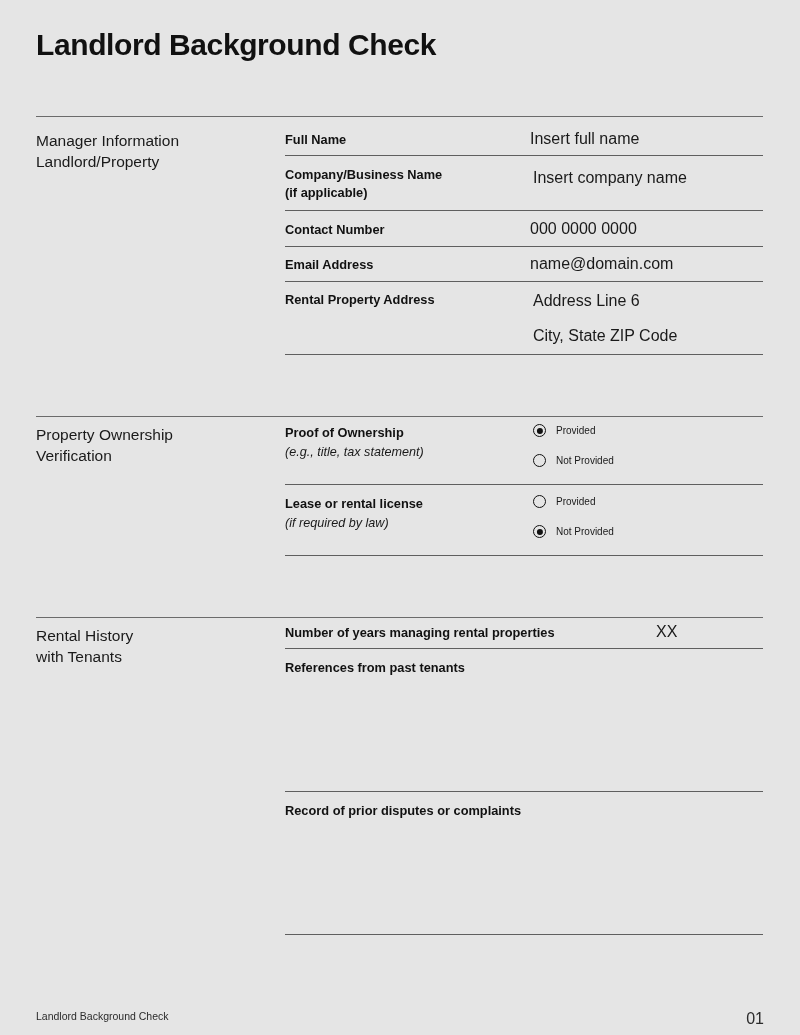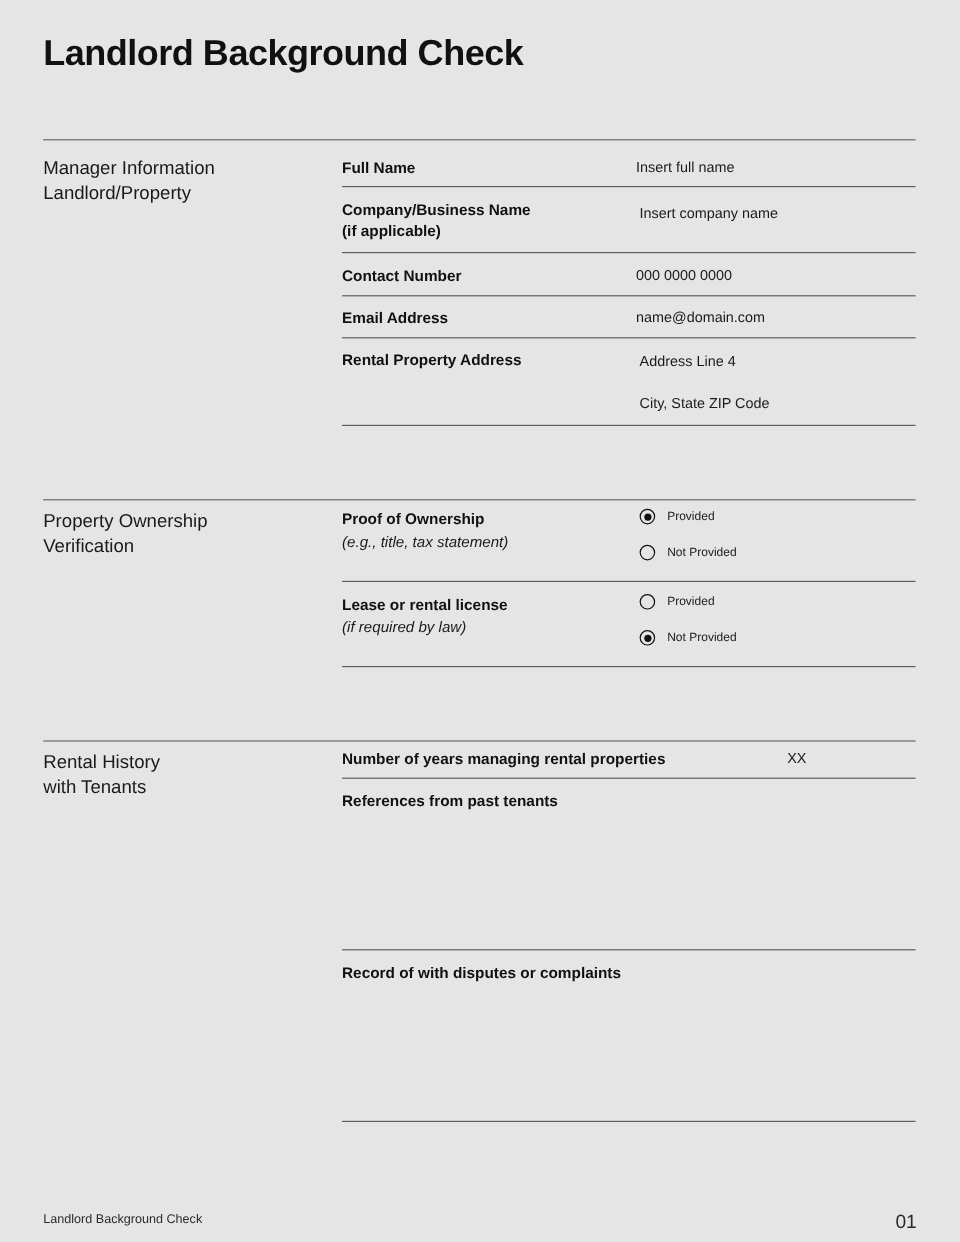--- a/index.html
+++ b/index.html
@@ -77,21 +77,21 @@
     font-weight: 400;
     font-style: italic;
     line-height: 18px;
     color: #1a1a1a;
     white-space: nowrap;
   }
 
   
   .field-value {
     position: absolute;
-    font-size: 12px;
+    font-size: 16px;
     font-weight: 400;
     line-height: 18px;
     color: #1a1a1a;
     white-space: pre;
   }
 
   
   .radio-row {
     position: absolute;
     display: flex;
@@ -171,21 +171,21 @@
 
   <div class="field-label" style="top:221px;">Contact Number</div>
   <div class="field-value" style="left:530px; top:220px;">000 0000 0000</div>
   <div class="rule field-rule" style="top:246px;"></div>
 
   <div class="field-label" style="top:256px;">Email Address</div>
   <div class="field-value" style="left:530px; top:255px;">name@domain.com</div>
   <div class="rule field-rule" style="top:281px;"></div>
 
   <div class="field-label" style="top:291px;">Rental Property Address</div>
-  <div class="field-value" style="left:533px; top:292px;">Address Line 4</div>
+  <div class="field-value" style="left:533px; top:292px;">Address Line 6</div>
   <div class="field-value" style="left:533px; top:307px;margin-top:20px;">City, State ZIP Code</div>
   <div class="rule field-rule" style="top:354px;"></div>
 
   <div class="rule section-rule" style="top:416px;"></div>
 
   <div class="section-label" style="top:424px;">
     <div>Property Ownership</div>
     <div>Verification</div>
   </div>
 
@@ -223,20 +223,20 @@
   </div>
 
   <div class="field-label" style="top:624px;">Number of years managing rental properties</div>
   <div class="field-value" style="left:656px; top:623px;">XX</div>
   <div class="rule field-rule" style="top:648px;"></div>
 
   <div class="field-label" style="top:659px;">References from past tenants</div>
   <div class="field-value" style="left:285px; top:684px; width:478px; height:100px;"></div>
   <div class="rule field-rule" style="top:791px;"></div>
 
-  <div class="field-label" style="top:802px;">Record of with disputes or complaints</div>
+  <div class="field-label" style="top:802px;">Record of prior disputes or complaints</div>
   <div class="field-value" style="left:285px; top:827px; width:478px; height:100px;"></div>
   <div class="rule field-rule" style="top:934px;"></div>
 
   <div class="footer-left">Landlord Background Check</div>
   <div class="footer-right">01</div>
 
 </div>
 
 </body></html>

